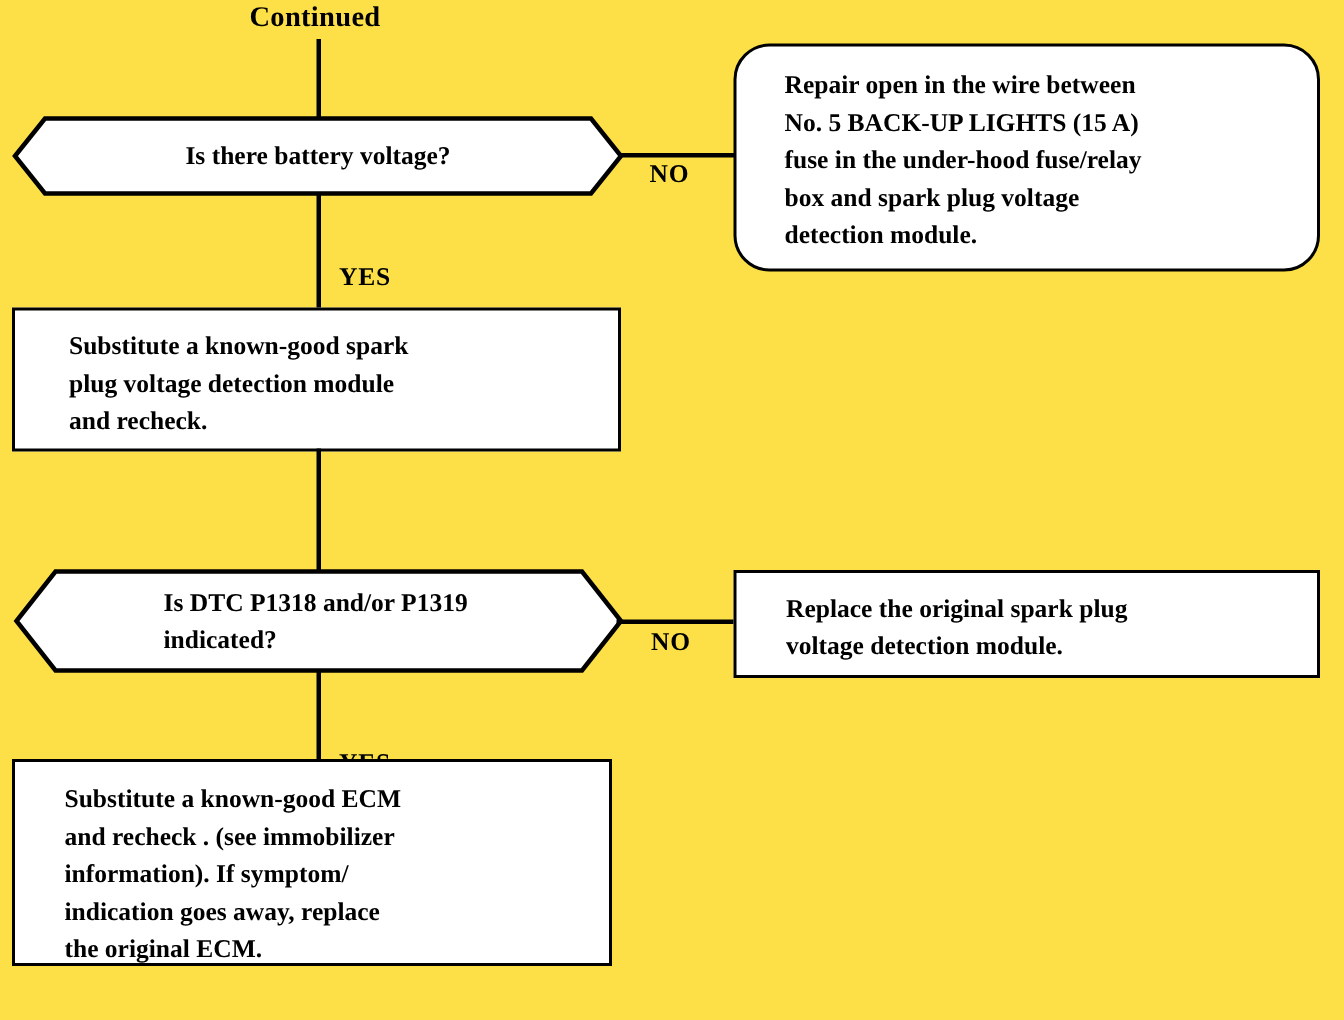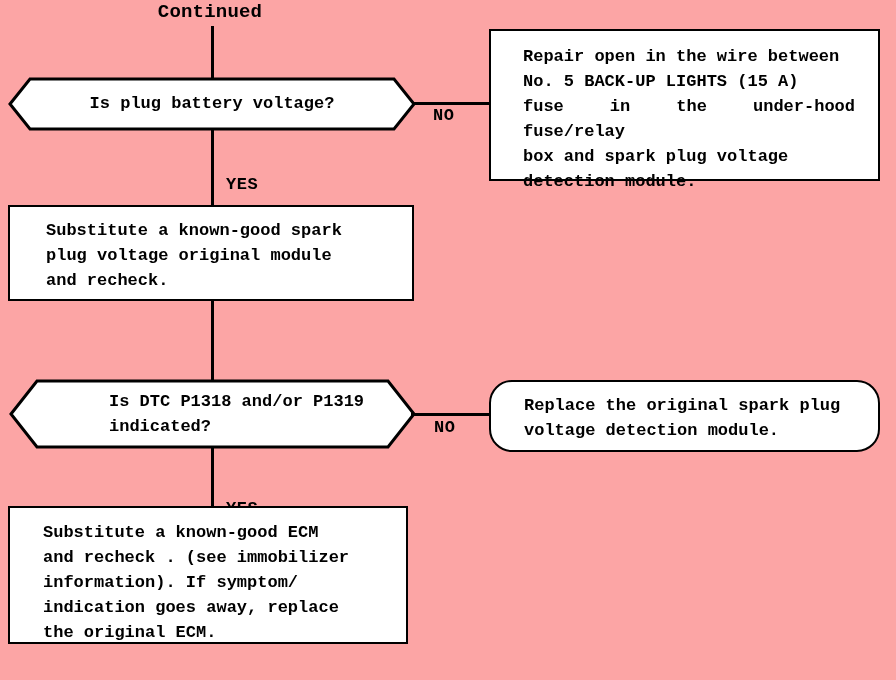--- a/index.html
+++ b/index.html
@@ -4,22 +4,22 @@
 <style>
   html, body {
     margin: 0;
     padding: 0;
     background: #ffffff;
   }
   #canvas {
     position: relative;
     width: 896px;
     height: 680px;
-    background: #fca5a5;
-    font-family: Liberation Mono, monospace;
+    background: #fde047;
+    font-family: Liberation Serif, serif;
     color: #000000;
     overflow: hidden;
   }
 
   
   .continued-label {
     position: absolute;
     left: 0;
     top: 1px;
     width: 420px;
@@ -88,57 +88,57 @@
 <div id="canvas">
 
   <div class="continued-label">Continued</div>
 
   <div class="vline" style="left:211px; top:26px; height:55px;"></div>
 
   <div class="hex-wrap" style="left:8px; top:77px; width:408px; height:54px;">
     <svg width="408" height="54" viewBox="0 0 408 54">
       <polygon points="2,27 22,2 386,2 406,27 386,52 22,52" fill="#ffffff" stroke="#000000" stroke-width="3" stroke-linejoin="miter"></polygon>
     </svg>
-    <div class="hex-text" style="left:0; top:14px; width:408px; text-align:center;">Is plug battery voltage?</div>
+    <div class="hex-text" style="left:0; top:14px; width:408px; text-align:center;">Is there battery voltage?</div>
   </div>
 
   <div class="branch-label" style="left:433px; top:74px;">NO</div>
   <div class="hline" style="left:412px; top:102px; width:79px;"></div>
 
-  <div class="proc-box" style="left:489px; top:29px; width:391px; height:152px;">
+  <div class="proc-box" style="left:489px; top:29px; width:391px; height:152px;border-radius:24px;">
     <div class="txt just" style="left:32px; top:13px; width:332px; font-size:17px;">Repair open in the wire between
 No. 5 BACK-UP LIGHTS (15 A)
 fuse in the under-hood fuse/relay
 box and spark plug voltage
 detection module.</div>
   </div>
 
   <div class="branch-label" style="left:226px; top:143px;">YES</div>
   <div class="vline" style="left:211px; top:128px; height:79px;"></div>
 
   <div class="proc-box" style="left:8px; top:205px; width:406px; height:96px;">
     <div class="txt" style="left:36px; top:11px; width:350px; font-size:17px;">Substitute a known-good spark
-plug voltage original module
+plug voltage detection module
 and recheck.</div>
   </div>
 
   <div class="vline" style="left:211px; top:299px; height:83px;"></div>
 
   <div class="hex-wrap" style="left:9px; top:379px; width:407px; height:70px;">
     <svg width="407" height="70" viewBox="0 0 407 70">
       <polygon points="2,35 28,2 379,2 405,35 379,68 28,68" fill="#ffffff" stroke="#000000" stroke-width="3" stroke-linejoin="miter"></polygon>
     </svg>
     <div class="hex-text" style="left:56px; top:10px; width:330px; text-align:left;margin-left:44px;">Is DTC P1318 and/or P1319
 indicated?</div>
   </div>
 
   <div class="branch-label" style="left:434px; top:386px;">NO</div>
   <div class="hline" style="left:411px; top:413px; width:80px;"></div>
 
-  <div class="proc-box" style="left:489px; top:380px; width:391px; height:72px;border-radius:23px;">
+  <div class="proc-box" style="left:489px; top:380px; width:391px; height:72px;">
     <div class="txt" style="left:33px; top:11px; width:340px; font-size:17px;">Replace the original spark plug
 voltage detection module.</div>
   </div>
 
   <div class="branch-label" style="left:226px; top:467px;">YES</div>
   <div class="vline" style="left:211px; top:447px; height:82px;"></div>
 
   <div class="proc-box" style="left:8px; top:506px; width:400px; height:138px;">
     <div class="txt" style="left:33px; top:12px; width:345px; font-size:17px;">Substitute a known-good ECM
 and recheck . (see  immobilizer

